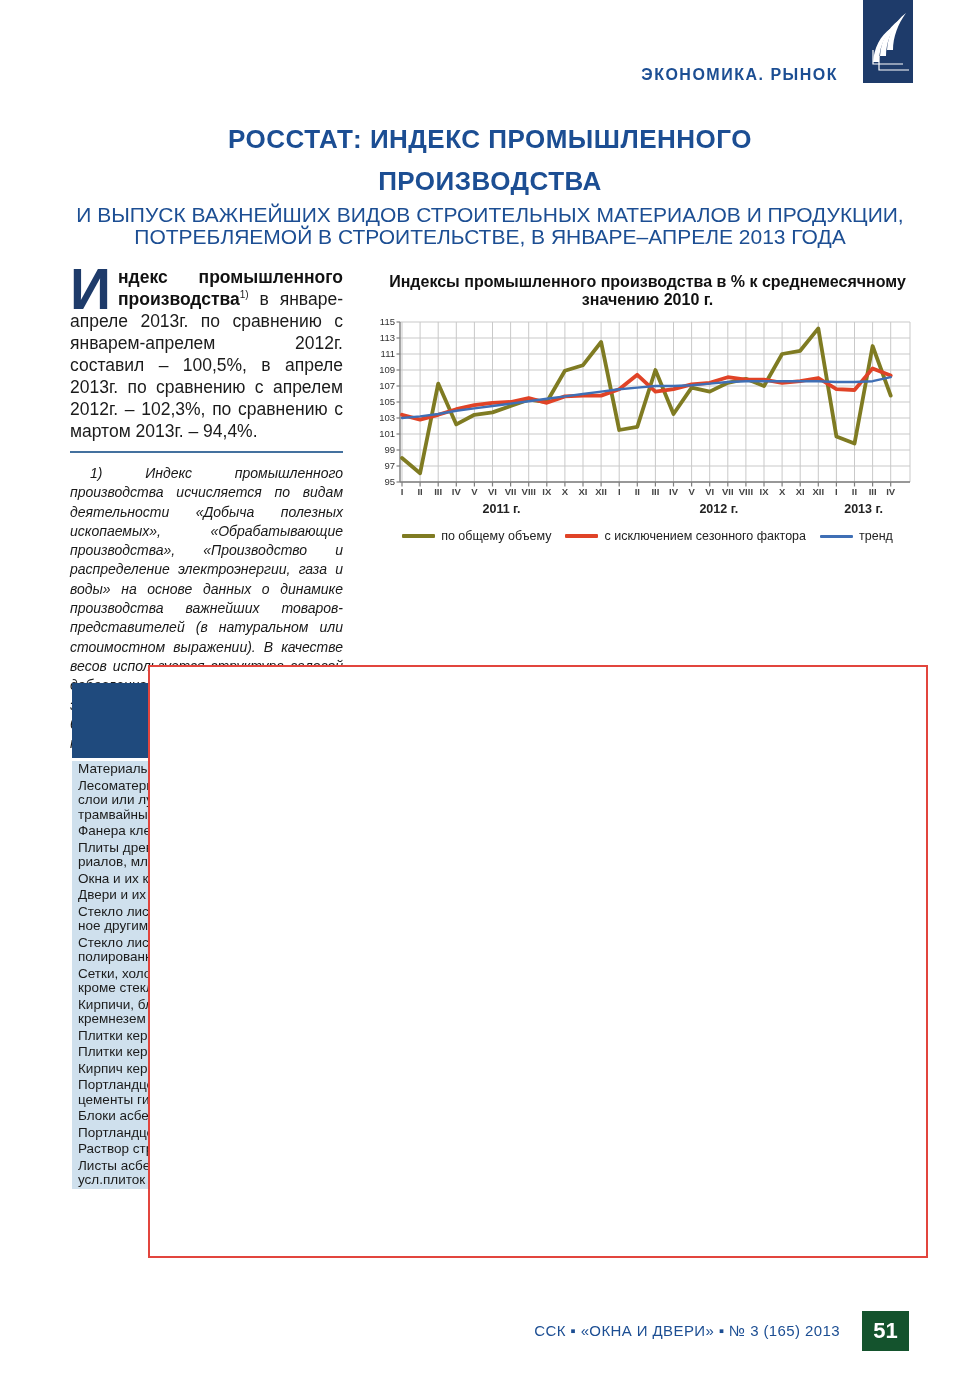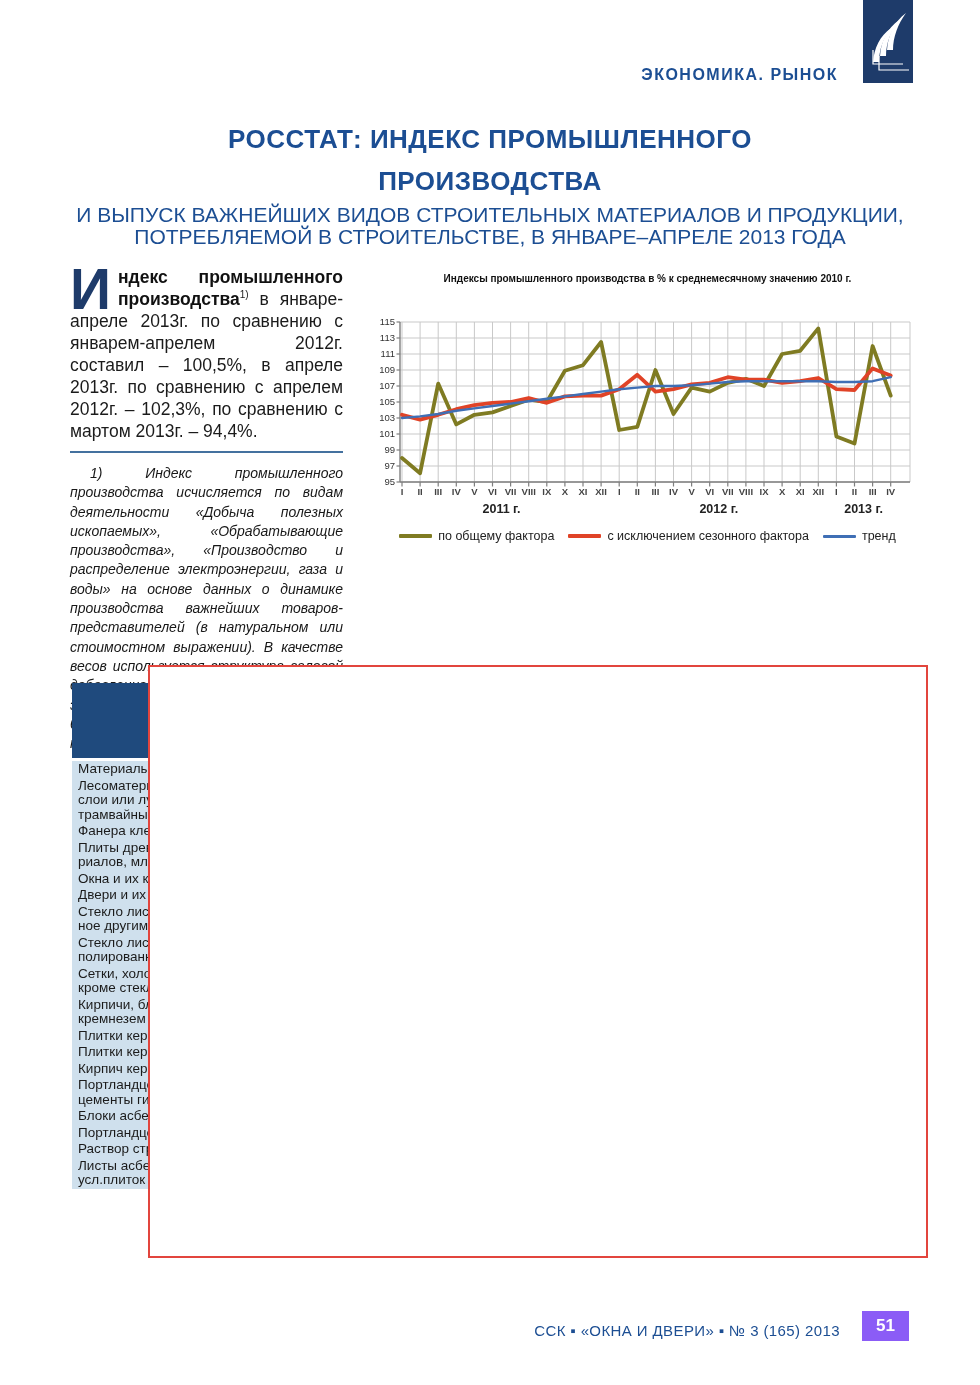--- a/index.html
+++ b/index.html
@@ -28,21 +28,21 @@
     margin:3px 7px 0 0;
   }
   .rule{border:none;border-top:2px solid #44719f;margin:9px 0 0 0;width:100%;}
   .footnote{
     margin:11px 0 0 0;font-style:italic;font-size:14px;line-height:19.3px;
     text-align:justify;text-indent:20px;color:#181818;
   }
   
   .chart-title{
     position:absolute;left:375px;top:273px;width:545px;text-align:center;
-    font-size:10px;font-weight:bold;color:#111;
+    font-size:16px;font-weight:bold;color:#111;
   }
   #chart-svg{position:absolute;left:375px;top:312px;}
   .legend{
     position:absolute;left:375px;top:527px;width:545px;height:18px;
     display:flex;justify-content:center;align-items:center;gap:14px;
     font-size:12.5px;color:#222;
   }
   .leg-item{display:flex;align-items:center;gap:6px;white-space:nowrap;}
   .swatch{display:inline-block;width:33px;border-radius:1px;}
   
@@ -56,22 +56,22 @@
   .redbox{
     position:absolute;left:148px;top:665px;width:780px;height:593px;
     background:#ffffff;border:2px solid #e2453d;box-sizing:border-box;z-index:5;
   }
   
   .footer-line{
     position:absolute;top:1322px;right:140px;font-size:15px;letter-spacing:0.4px;
     color:#1c4e93;z-index:6;
   }
   .page-num{
-    position:absolute;left:862px;top:1311px;width:47px;height:30px;background:#8b5cf6;
-    color:#ffffff;font-size:17px;font-weight:bold;display:flex;align-items:center;
+    position:absolute;left:862px;top:1311px;width:47px;height:40px;background:#14532d;
+    color:#ffffff;font-size:22px;font-weight:bold;display:flex;align-items:center;
     justify-content:center;z-index:6;
   }
 </style>
 </head>
 <body>
 
 <div class="page">
 
   <div class="section-label">ЭКОНОМИКА. РЫНОК</div>
 
@@ -230,21 +230,21 @@
       <text x="343.75" y="200.5" font-size="12.5" text-anchor="middle" font-family="&quot;Liberation Sans&quot;, sans-serif" font-weight="bold" fill="#222222">2012 г.</text>
       <text x="488.55" y="200.5" font-size="12.5" text-anchor="middle" font-family="&quot;Liberation Sans&quot;, sans-serif" font-weight="bold" fill="#222222">2013 г.</text>
       <polyline points="27,146 45.1,161.20000000000005 63.2,71.60000000000002 81.30000000000001,112.39999999999998 99.4,102.79999999999995 117.5,100.39999999999998 135.60000000000002,94 153.70000000000002,87.60000000000002 171.8,90 189.9,58.799999999999955 208,53.200000000000045 226.10000000000002,30 244.20000000000002,118 262.3,114.79999999999995 280.40000000000003,58 298.5,102 316.6,75.60000000000002 334.70000000000005,79.60000000000002 352.8,70.79999999999995 370.90000000000003,66.79999999999995 389,74 407.1,42 425.20000000000005,38.799999999999955 443.3,16.399999999999977 461.40000000000003,124.39999999999998 479.50000000000006,131.60000000000002 497.6,34 515.7,83.60000000000002" fill="none" stroke="#7f7b22" stroke-width="3.8" stroke-linejoin="round" stroke-linecap="round"></polyline>
       <polyline points="27,102.79999999999995 45.1,107.60000000000002 63.2,102.79999999999995 81.30000000000001,97.20000000000005 99.4,93.20000000000005 117.5,90.79999999999995 135.60000000000002,90 153.70000000000002,86 171.8,90.79999999999995 189.9,84.39999999999998 208,83.60000000000002 226.10000000000002,83.60000000000002 244.20000000000002,77.20000000000005 262.3,62.799999999999955 280.40000000000003,79.60000000000002 298.5,77.20000000000005 316.6,72.39999999999998 334.70000000000005,70.79999999999995 352.8,65.20000000000005 370.90000000000003,67.60000000000002 389,67.60000000000002 407.1,70.79999999999995 425.20000000000005,69.20000000000005 443.3,66 461.40000000000003,77.20000000000005 479.50000000000006,78 497.6,56.39999999999998 515.7,63.60000000000002" fill="none" stroke="#e04327" stroke-width="3.8" stroke-linejoin="round" stroke-linecap="round"></polyline>
       <polyline points="27,106 45.1,104.39999999999998 63.2,102 81.30000000000001,98.79999999999995 99.4,96.39999999999998 117.5,94 135.60000000000002,91.60000000000002 153.70000000000002,89.20000000000005 171.8,86.79999999999995 189.9,84.39999999999998 208,82 226.10000000000002,79.60000000000002 244.20000000000002,77.20000000000005 262.3,75.60000000000002 280.40000000000003,74 298.5,74 316.6,73.20000000000005 334.70000000000005,71.60000000000002 352.8,70 370.90000000000003,69.20000000000005 389,69.20000000000005 407.1,69.20000000000005 425.20000000000005,69.20000000000005 443.3,69.20000000000005 461.40000000000003,70 479.50000000000006,70 497.6,69.20000000000005 515.7,65.20000000000005" fill="none" stroke="#3f6fb5" stroke-width="2.4" stroke-linejoin="round" stroke-linecap="round"></polyline>
     </svg>
 
   <div class="legend">
     <span class="leg-item">
       <span class="swatch" style="height: 4px; background: rgb(127, 123, 34);"></span>
-      <span>по общему фактора</span>
+      <span>по общему объему</span>
     </span>
     <span class="leg-item">
       <span class="swatch" style="height: 4px; background: rgb(224, 67, 39);"></span>
       <span>с исключением сезонного фактора</span>
     </span>
     <span class="leg-item">
       <span class="swatch" style="height: 3px; background: rgb(63, 111, 181);"></span>
       <span>тренд</span>
     </span>
   </div>

